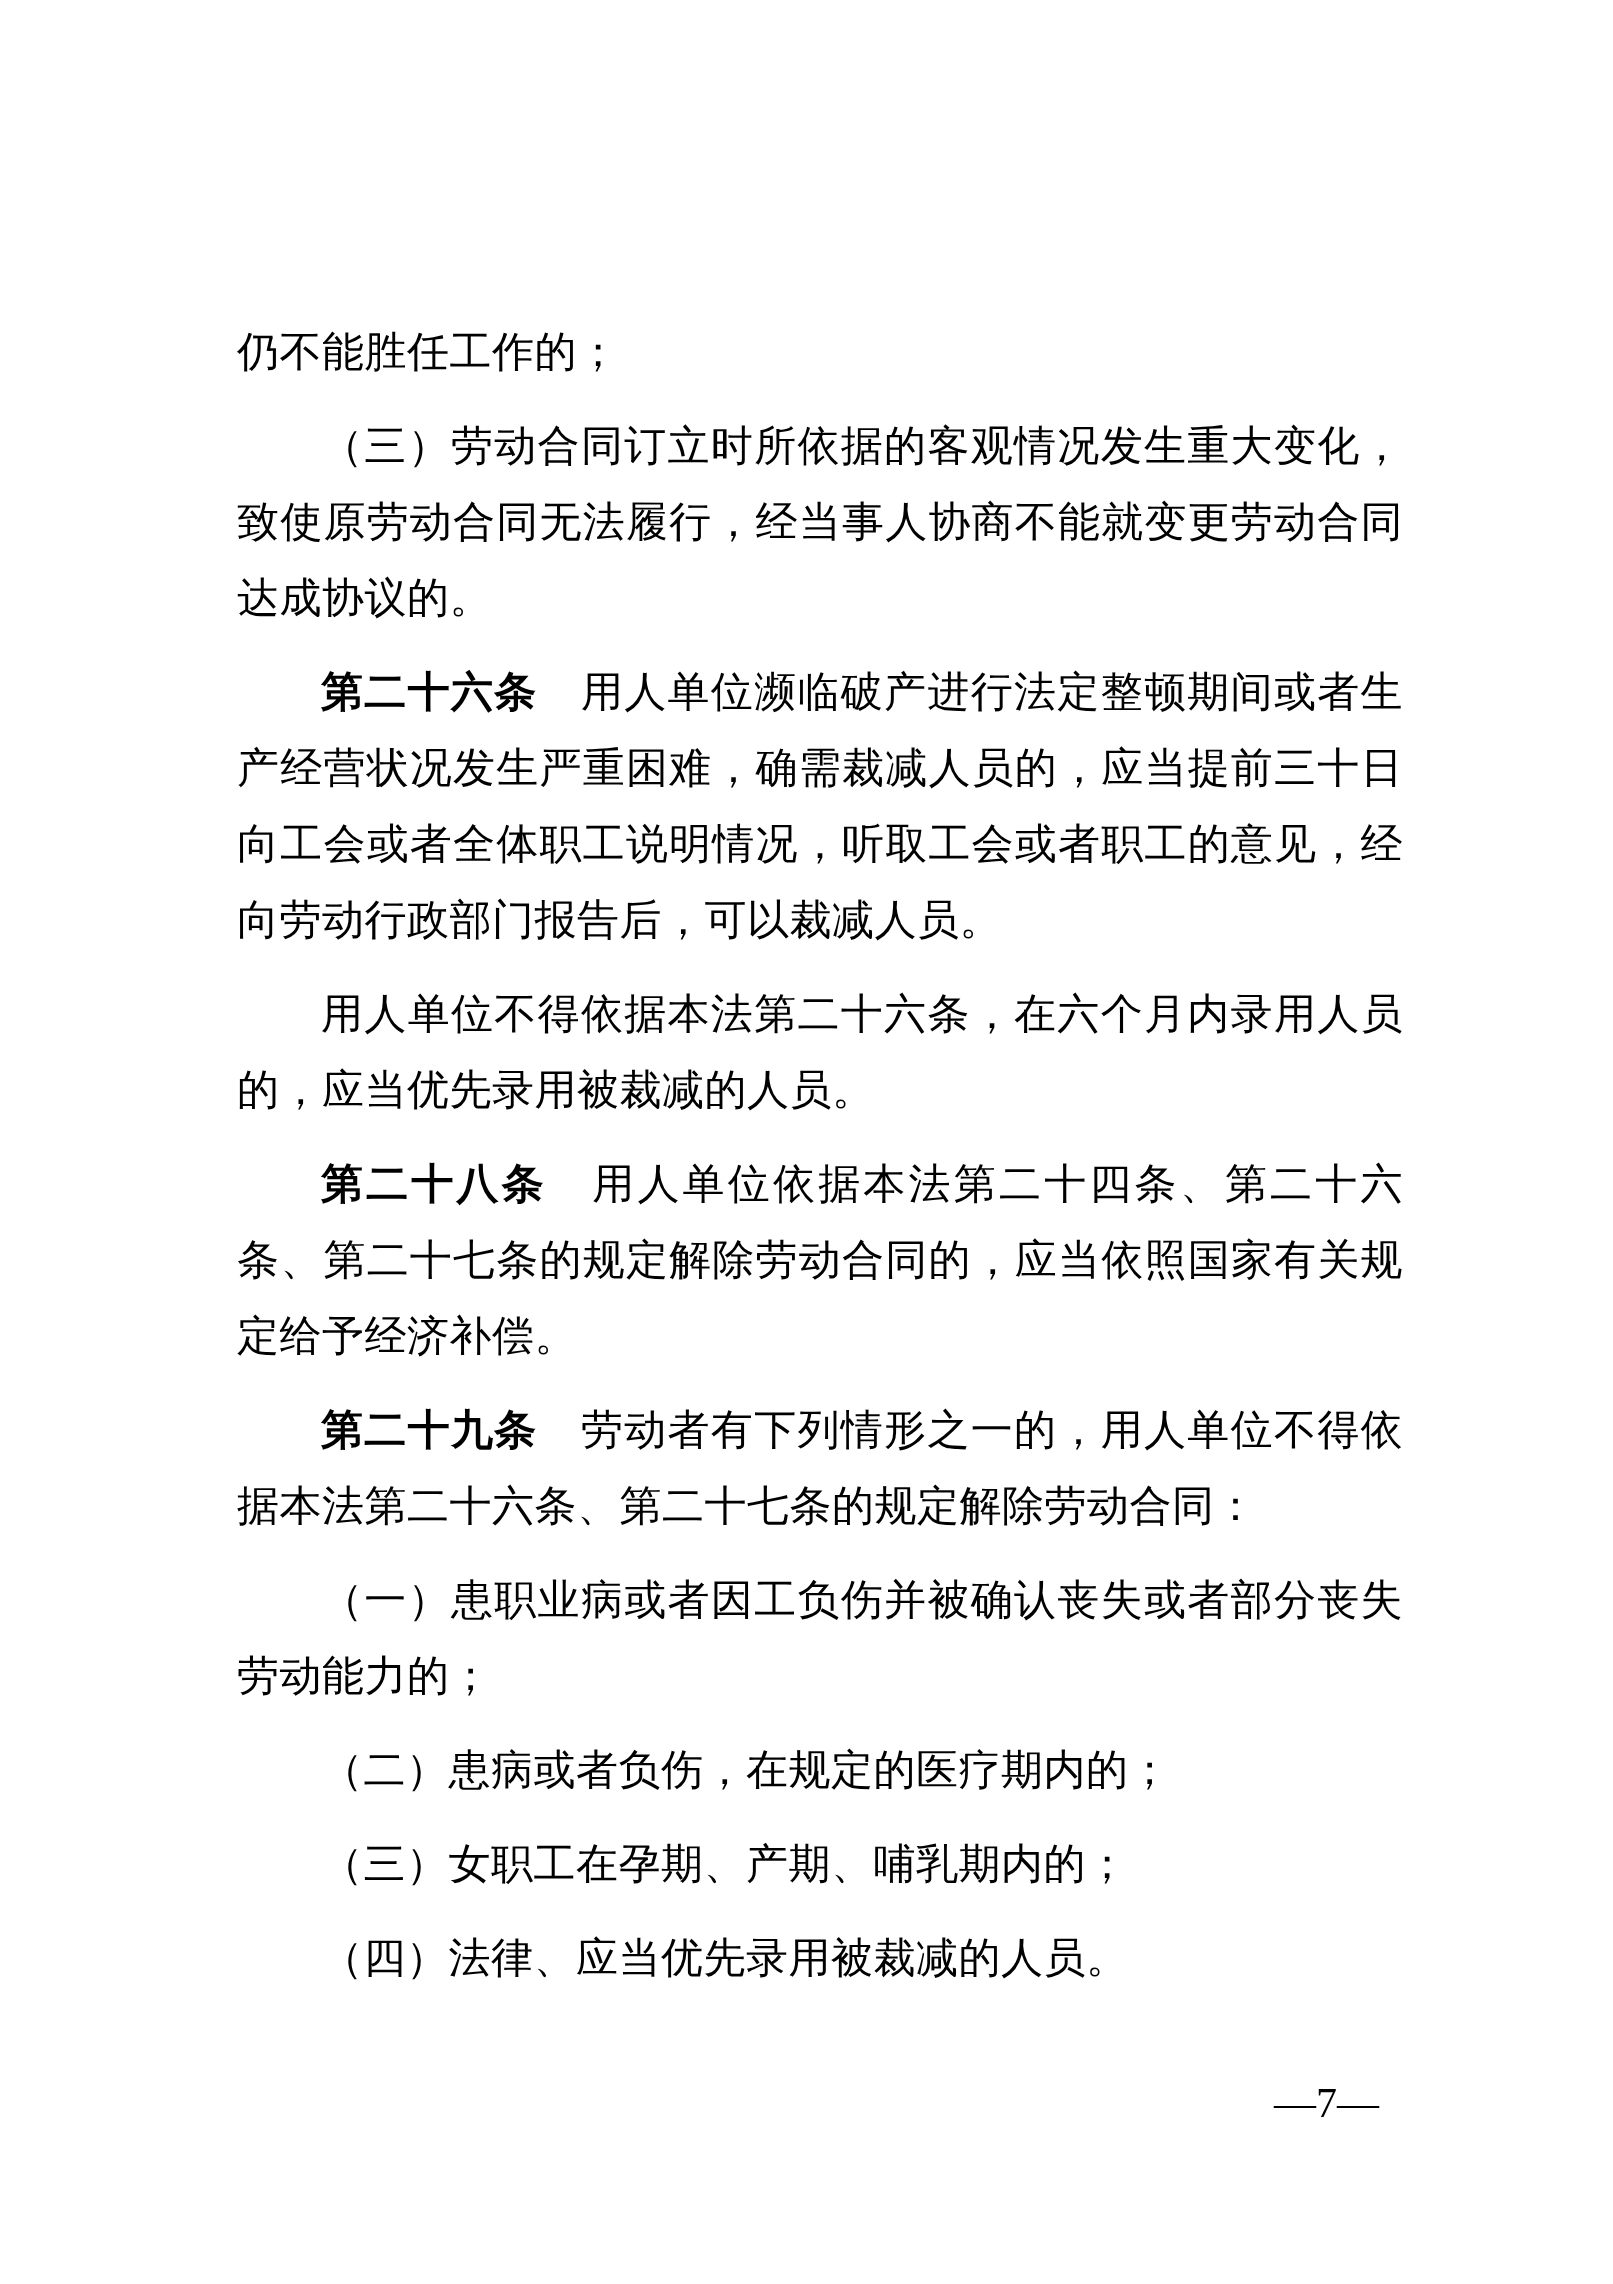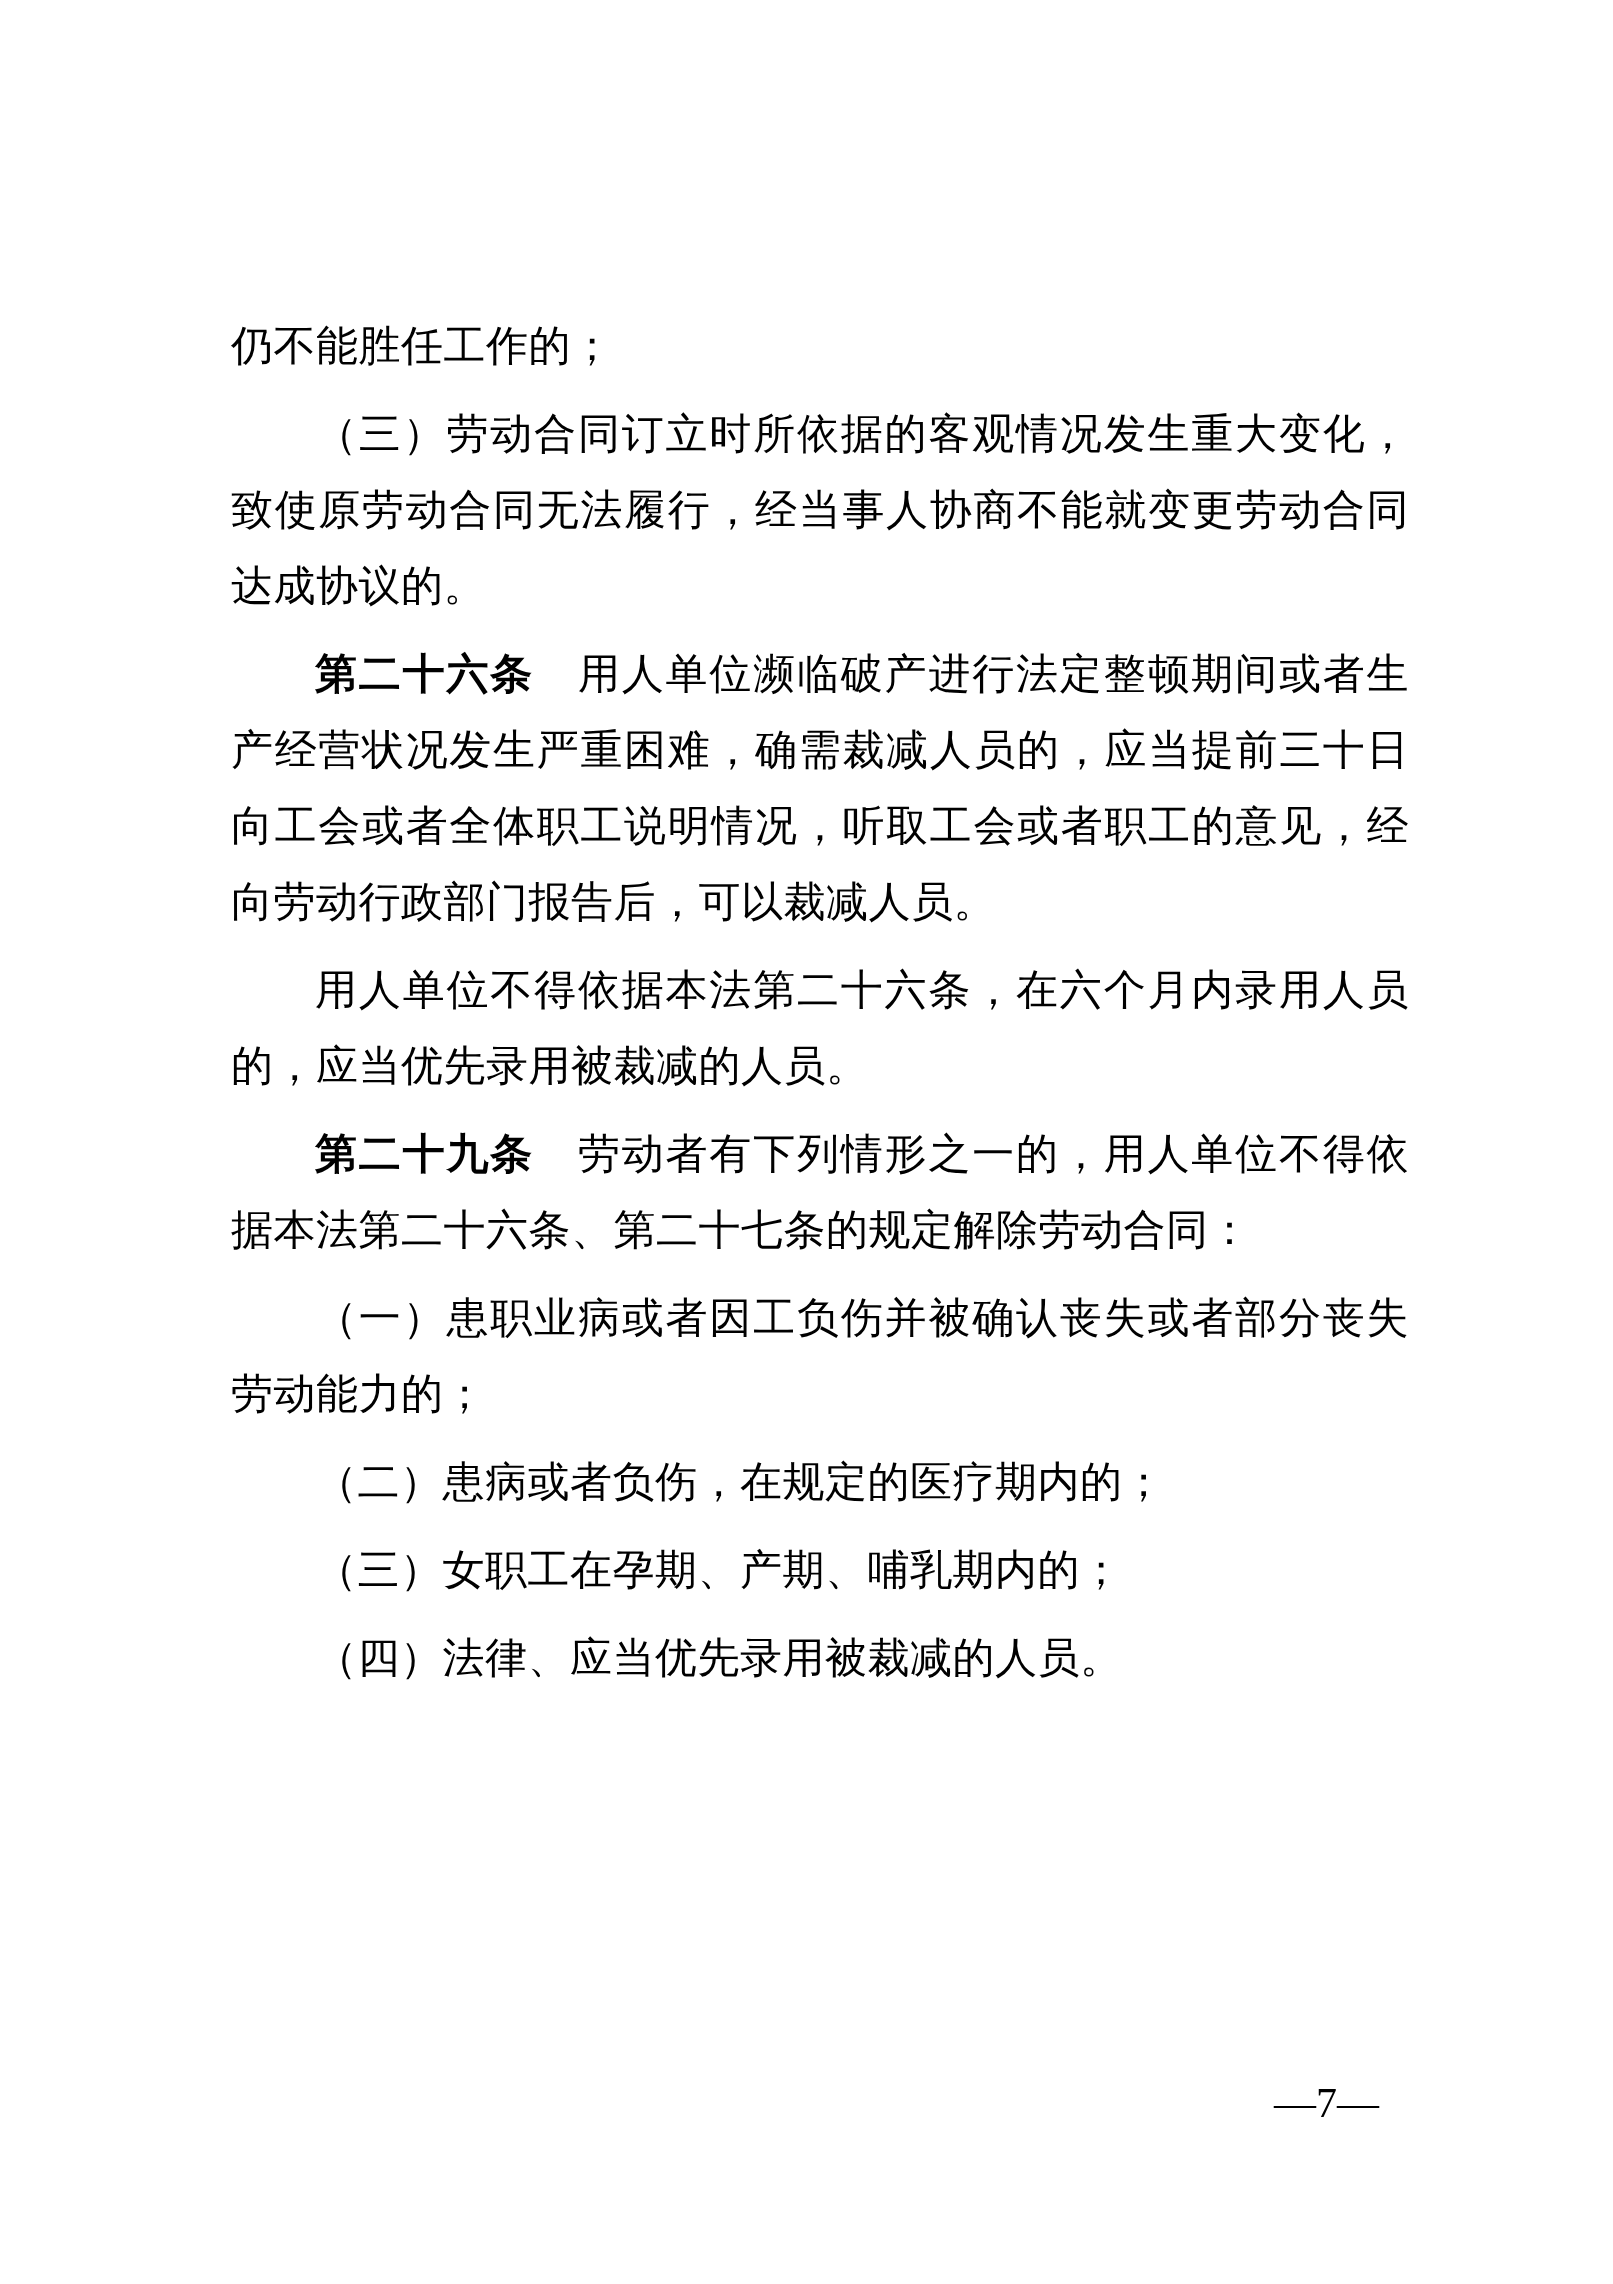--- a/index.html
+++ b/index.html
@@ -22,21 +22,21 @@
     left: 219px;
     top: 296px;
     width: 1202px;
     font-size: 42px;
     line-height: 76px;
     text-align: justify;
     text-justify: inter-character;
     letter-spacing: 0.5px;
   }
   .para {
-    margin: 12px;
+    margin: 18px;
     padding: 0;
     text-indent: 2em;
   }
   .para.continuation {
     text-indent: 0;
   }
   .article-head {
     font-weight: 700;
     font-family: "Liberation Sans", "DejaVu Sans", sans-serif;
   }
@@ -57,20 +57,21 @@
   <main class="text-block">
 
     <p class="para continuation"><span>仍不能胜任工作的；</span></p>
 
     <p class="para"><span>（三）劳动合同订立时所依据的客观情况发生重大变化，致使原劳动合同无法履行，经当事人协商不能就变更劳动合同达成协议的。</span></p>
 
     <p class="para"><b class="article-head">第二十六条</b><span>　用人单位濒临破产进行法定整顿期间或者生产经营状况发生严重困难，确需裁减人员的，应当提前三十日向工会或者全体职工说明情况，听取工会或者职工的意见，经向劳动行政部门报告后，可以裁减人员。</span></p>
 
     <p class="para"><span>用人单位不得依据本法第二十六条，在六个月内录用人员的，应当优先录用被裁减的人员。</span></p>
 
+    <p class="para"><b class="article-head">第二十八条</b><span>　用人单位依据本法第二十四条、第二十六条、第二十七条的规定解除劳动合同的，应当依照国家有关规定给予经济补偿。</span></p>
 
     <p class="para"><b class="article-head">第二十九条</b><span>　劳动者有下列情形之一的，用人单位不得依据本法第二十六条、第二十七条的规定解除劳动合同：</span></p>
 
     <p class="para"><span>（一）患职业病或者因工负伤并被确认丧失或者部分丧失劳动能力的；</span></p>
 
     <p class="para"><span>（二）患病或者负伤，在规定的医疗期内的；</span></p>
 
     <p class="para"><span>（三）女职工在孕期、产期、哺乳期内的；</span></p>
 
     <p class="para"><span>（四）法律、应当优先录用被裁减的人员。</span></p>

